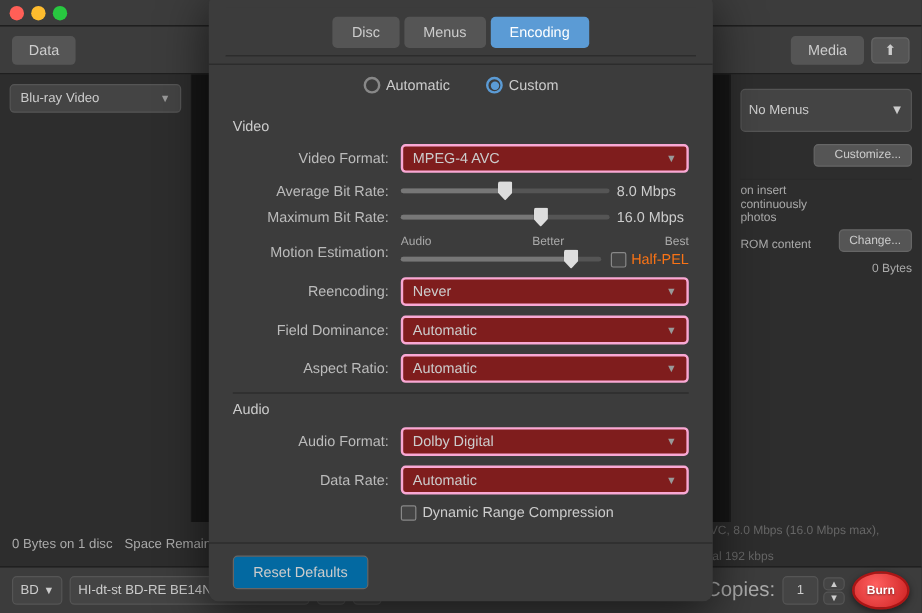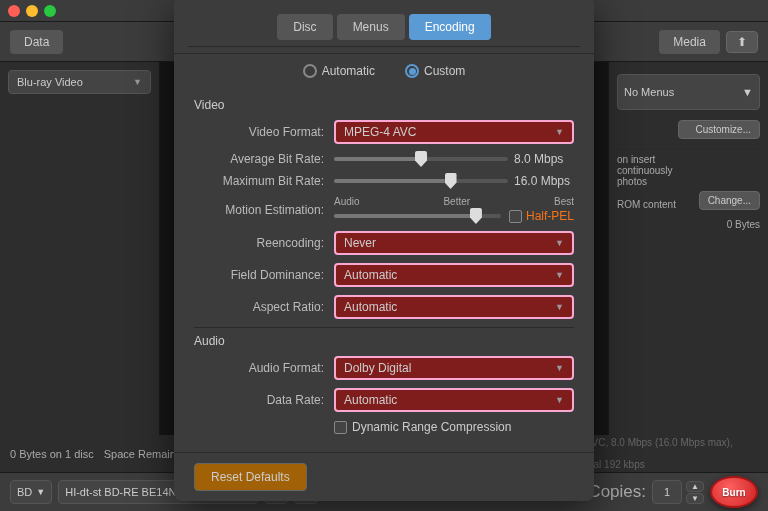--- a/index.html
+++ b/index.html
@@ -456,21 +456,21 @@
     }
     .btn {
       border-radius: 4px;
       font-size: 12px;
       padding: 5px 16px;
       cursor: pointer;
       border: 1px solid #555;
       height: 28px;
     }
     .btn-default {
-      background: #a16207;
+      background: #0369a1;
       color: #ccc;
       border-color: #666;
     }
     .btn-primary {
       background: #5b9bd5;
       color: white;
       border-color: #4a8abf;
     }
     .btn-cancel {
       background: #555;

